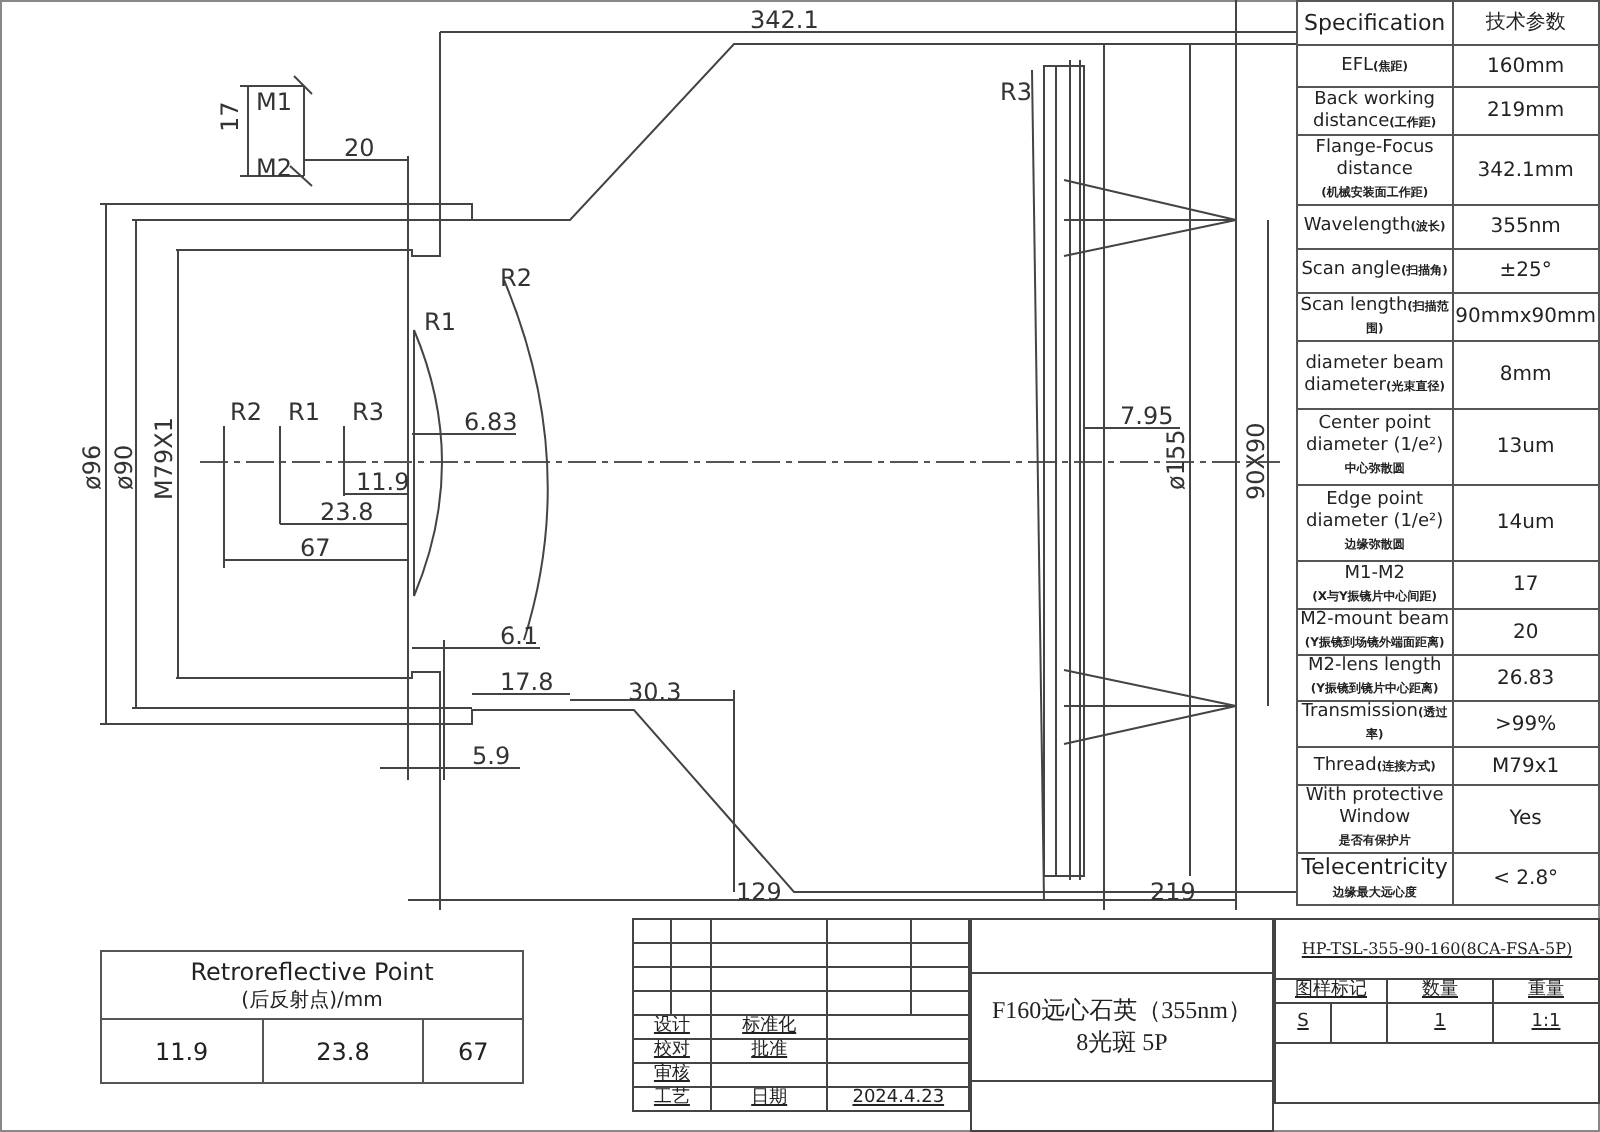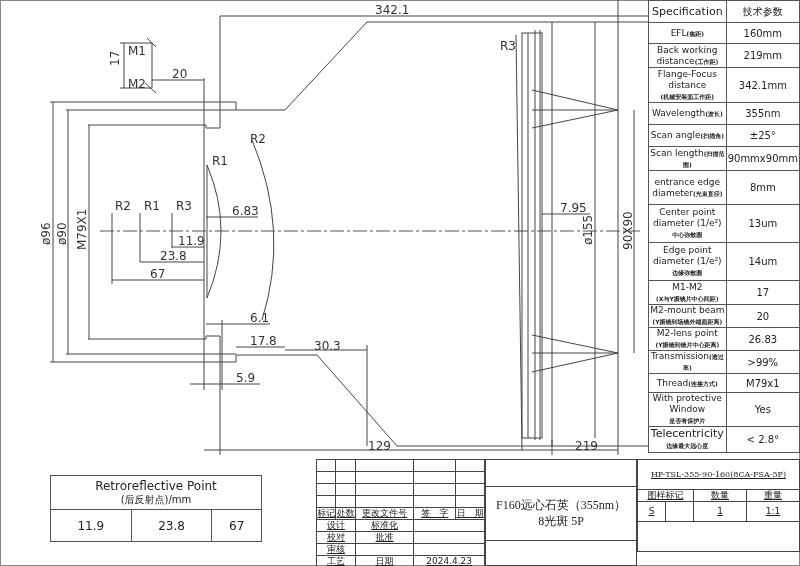--- a/index.html
+++ b/index.html
@@ -148,41 +148,41 @@
       </tr>
   <tr style="height:22px">
         <td class="k"><span>Scan angle</span><span class="cn">(扫描角)</span></td>
         <td class="v">±25°</td>
       </tr>
   <tr style="height:24px">
         <td class="k"><span>Scan length</span><span class="cn">(扫描范围)</span></td>
         <td class="v">90mmx90mm</td>
       </tr>
   <tr style="height:34px">
-        <td class="k"><span>entrance edge diameter</span><span class="cn">(光束直径)</span></td>
+        <td class="k"><span>diameter beam diameter</span><span class="cn">(光束直径)</span></td>
         <td class="v">8mm</td>
       </tr>
   <tr style="height:38px">
         <td class="k"><span>Center point diameter (1/e²)</span><br><span class="cn">中心弥散圆</span></td>
         <td class="v">13um</td>
       </tr>
   <tr style="height:38px">
         <td class="k"><span>Edge point diameter (1/e²)</span><br><span class="cn">边缘弥散圆</span></td>
         <td class="v">14um</td>
       </tr>
   <tr style="height:24px">
         <td class="k"><span>M1-M2</span><br><span class="cn">(X与Y振镜片中心间距)</span></td>
         <td class="v">17</td>
       </tr>
   <tr style="height:20px">
         <td class="k"><span>M2-mount beam</span><br><span class="cn">(Y振镜到场镜外端面距离)</span></td>
         <td class="v">20</td>
       </tr>
   <tr style="height:20px">
-        <td class="k"><span>M2-lens point</span><br><span class="cn">(Y振镜到镜片中心距离)</span></td>
+        <td class="k"><span>M2-lens length</span><br><span class="cn">(Y振镜到镜片中心距离)</span></td>
         <td class="v">26.83</td>
       </tr>
   <tr style="height:19px">
         <td class="k"><span>Transmission</span><span class="cn">(透过率)</span></td>
         <td class="v">&gt;99%</td>
       </tr>
   <tr style="height:19px">
         <td class="k"><span>Thread</span><span class="cn">(连接方式)</span></td>
         <td class="v">M79x1</td>
       </tr>
@@ -238,27 +238,20 @@
           <td></td>
         </tr>
     <tr>
           <td></td>
           <td></td>
           <td></td>
           <td></td>
           <td></td>
         </tr>
     <tr>
-      <td>标记</td>
-      <td>处数</td>
-      <td>更改文件号</td>
-      <td>签　字</td>
-      <td>日　期</td>
-    </tr>
-    <tr>
           <td colspan="2">设计</td>
           <td>标准化</td>
           <td colspan="2"></td>
         </tr>
     <tr>
           <td colspan="2">校对</td>
           <td>批准</td>
           <td colspan="2"></td>
         </tr>
     <tr>

